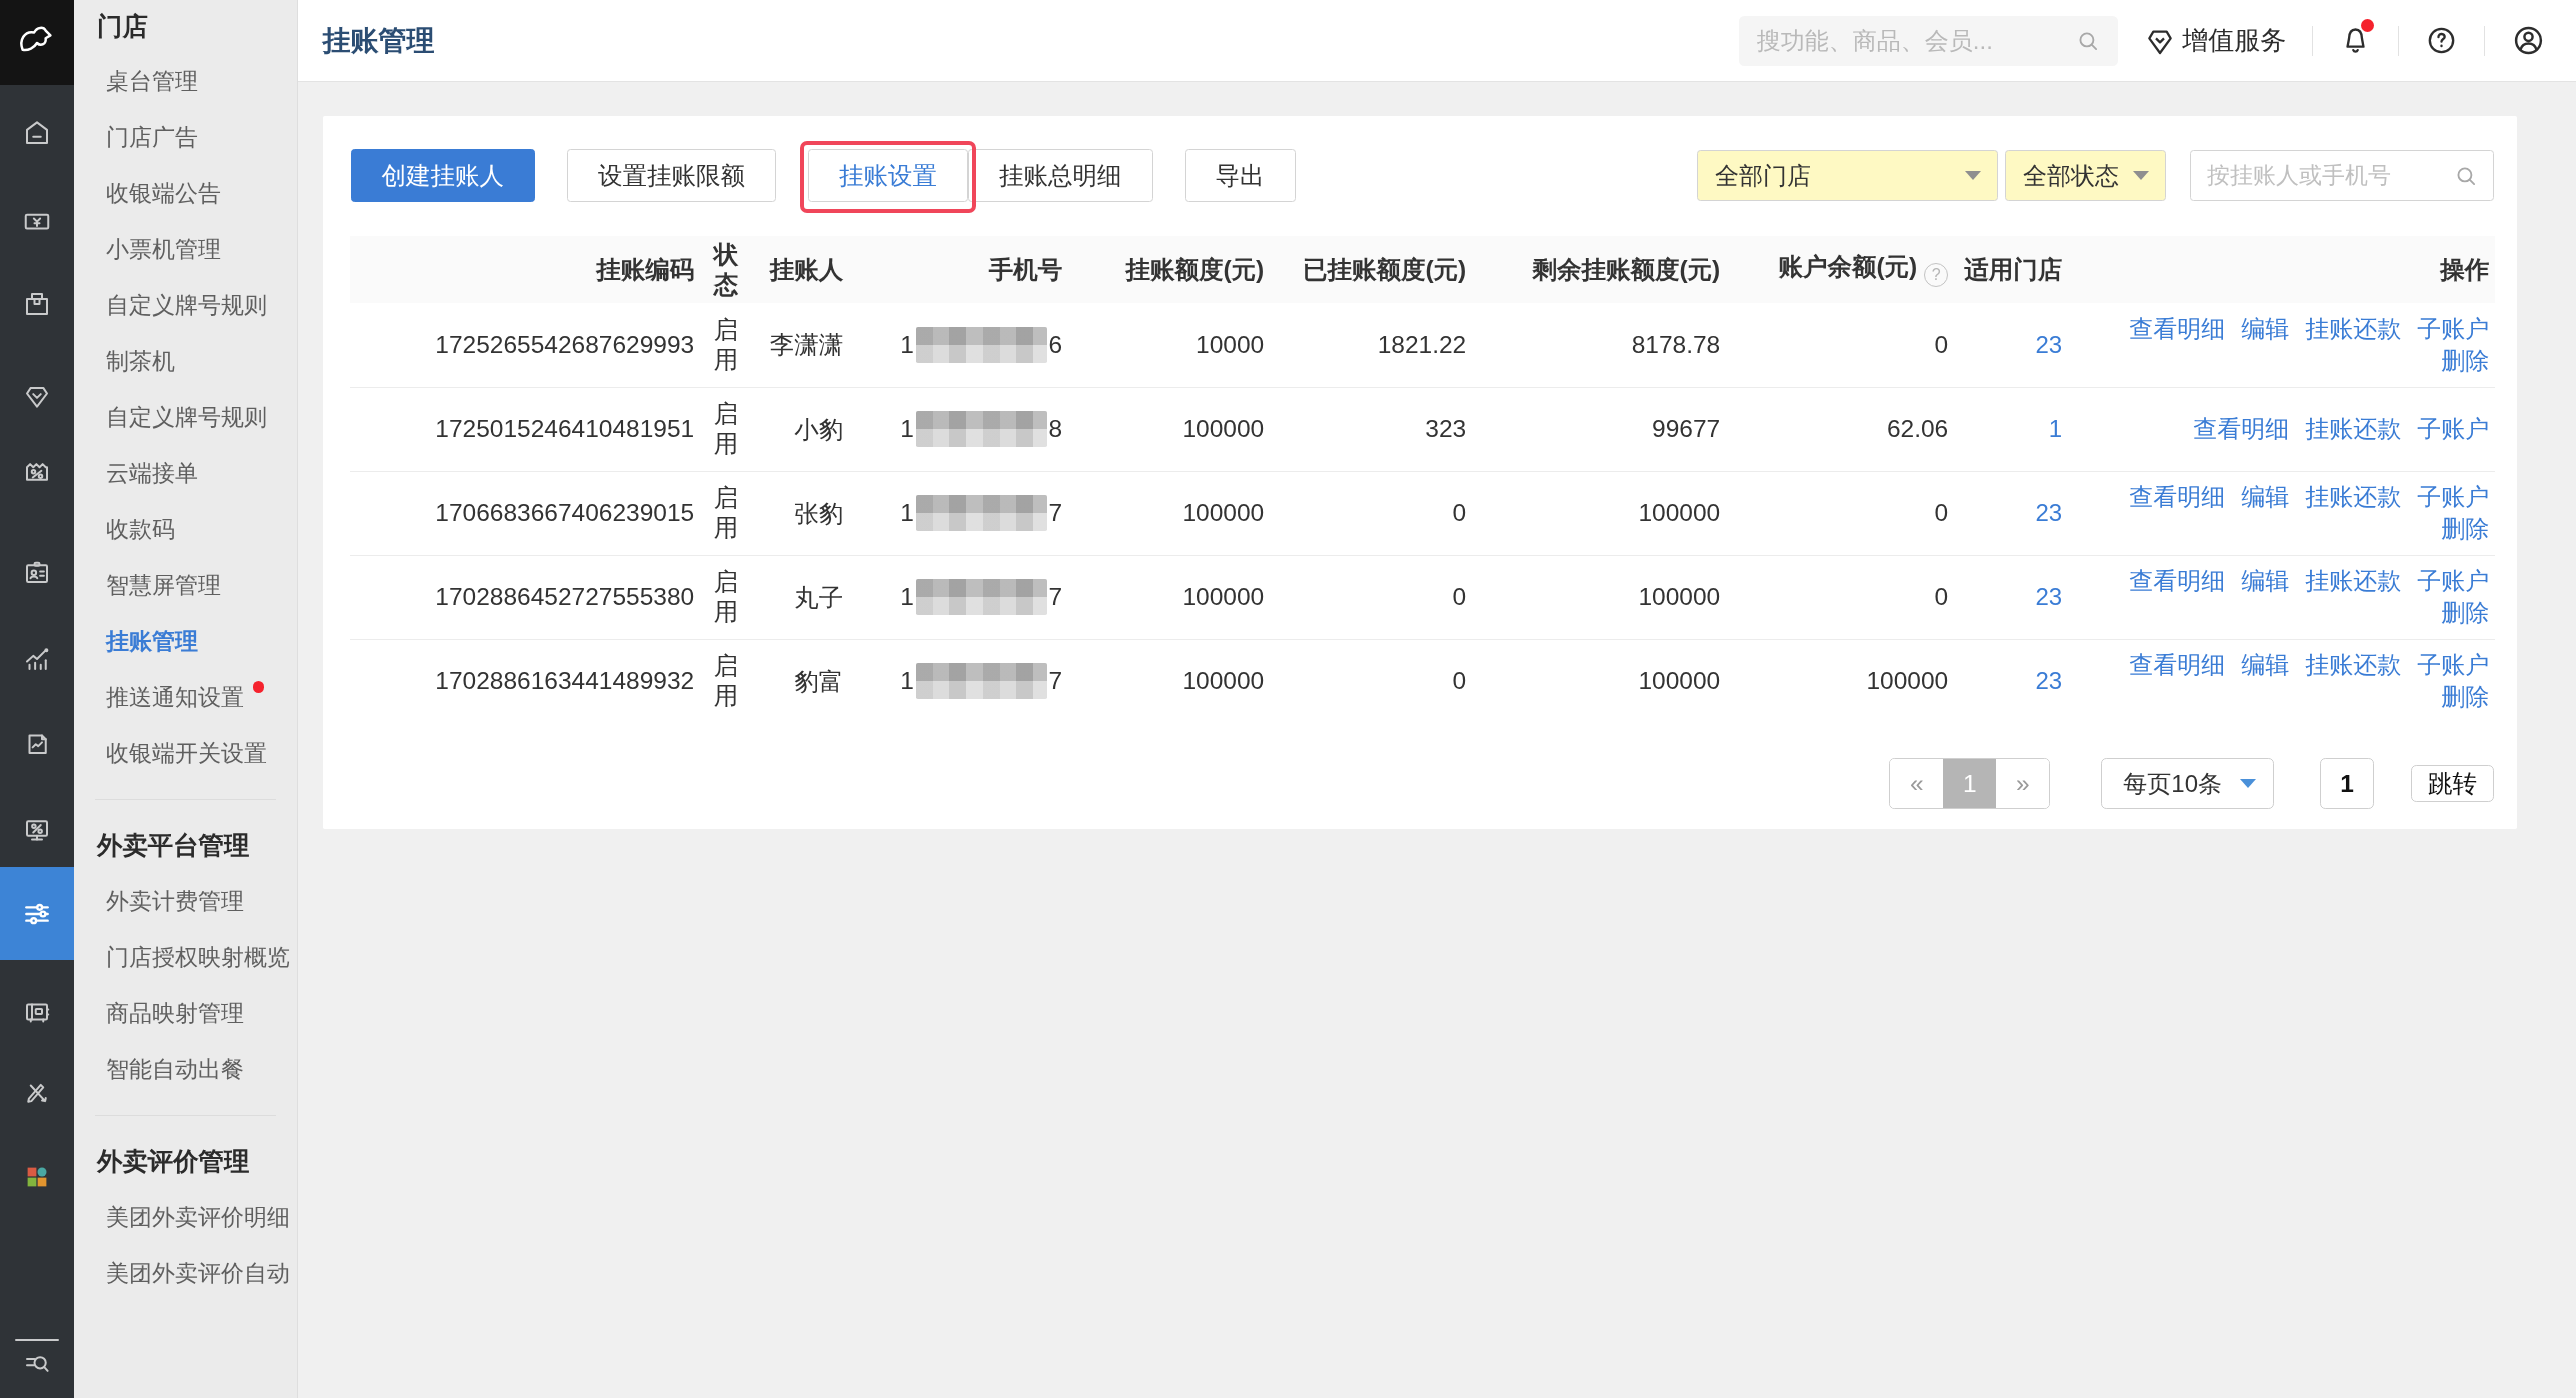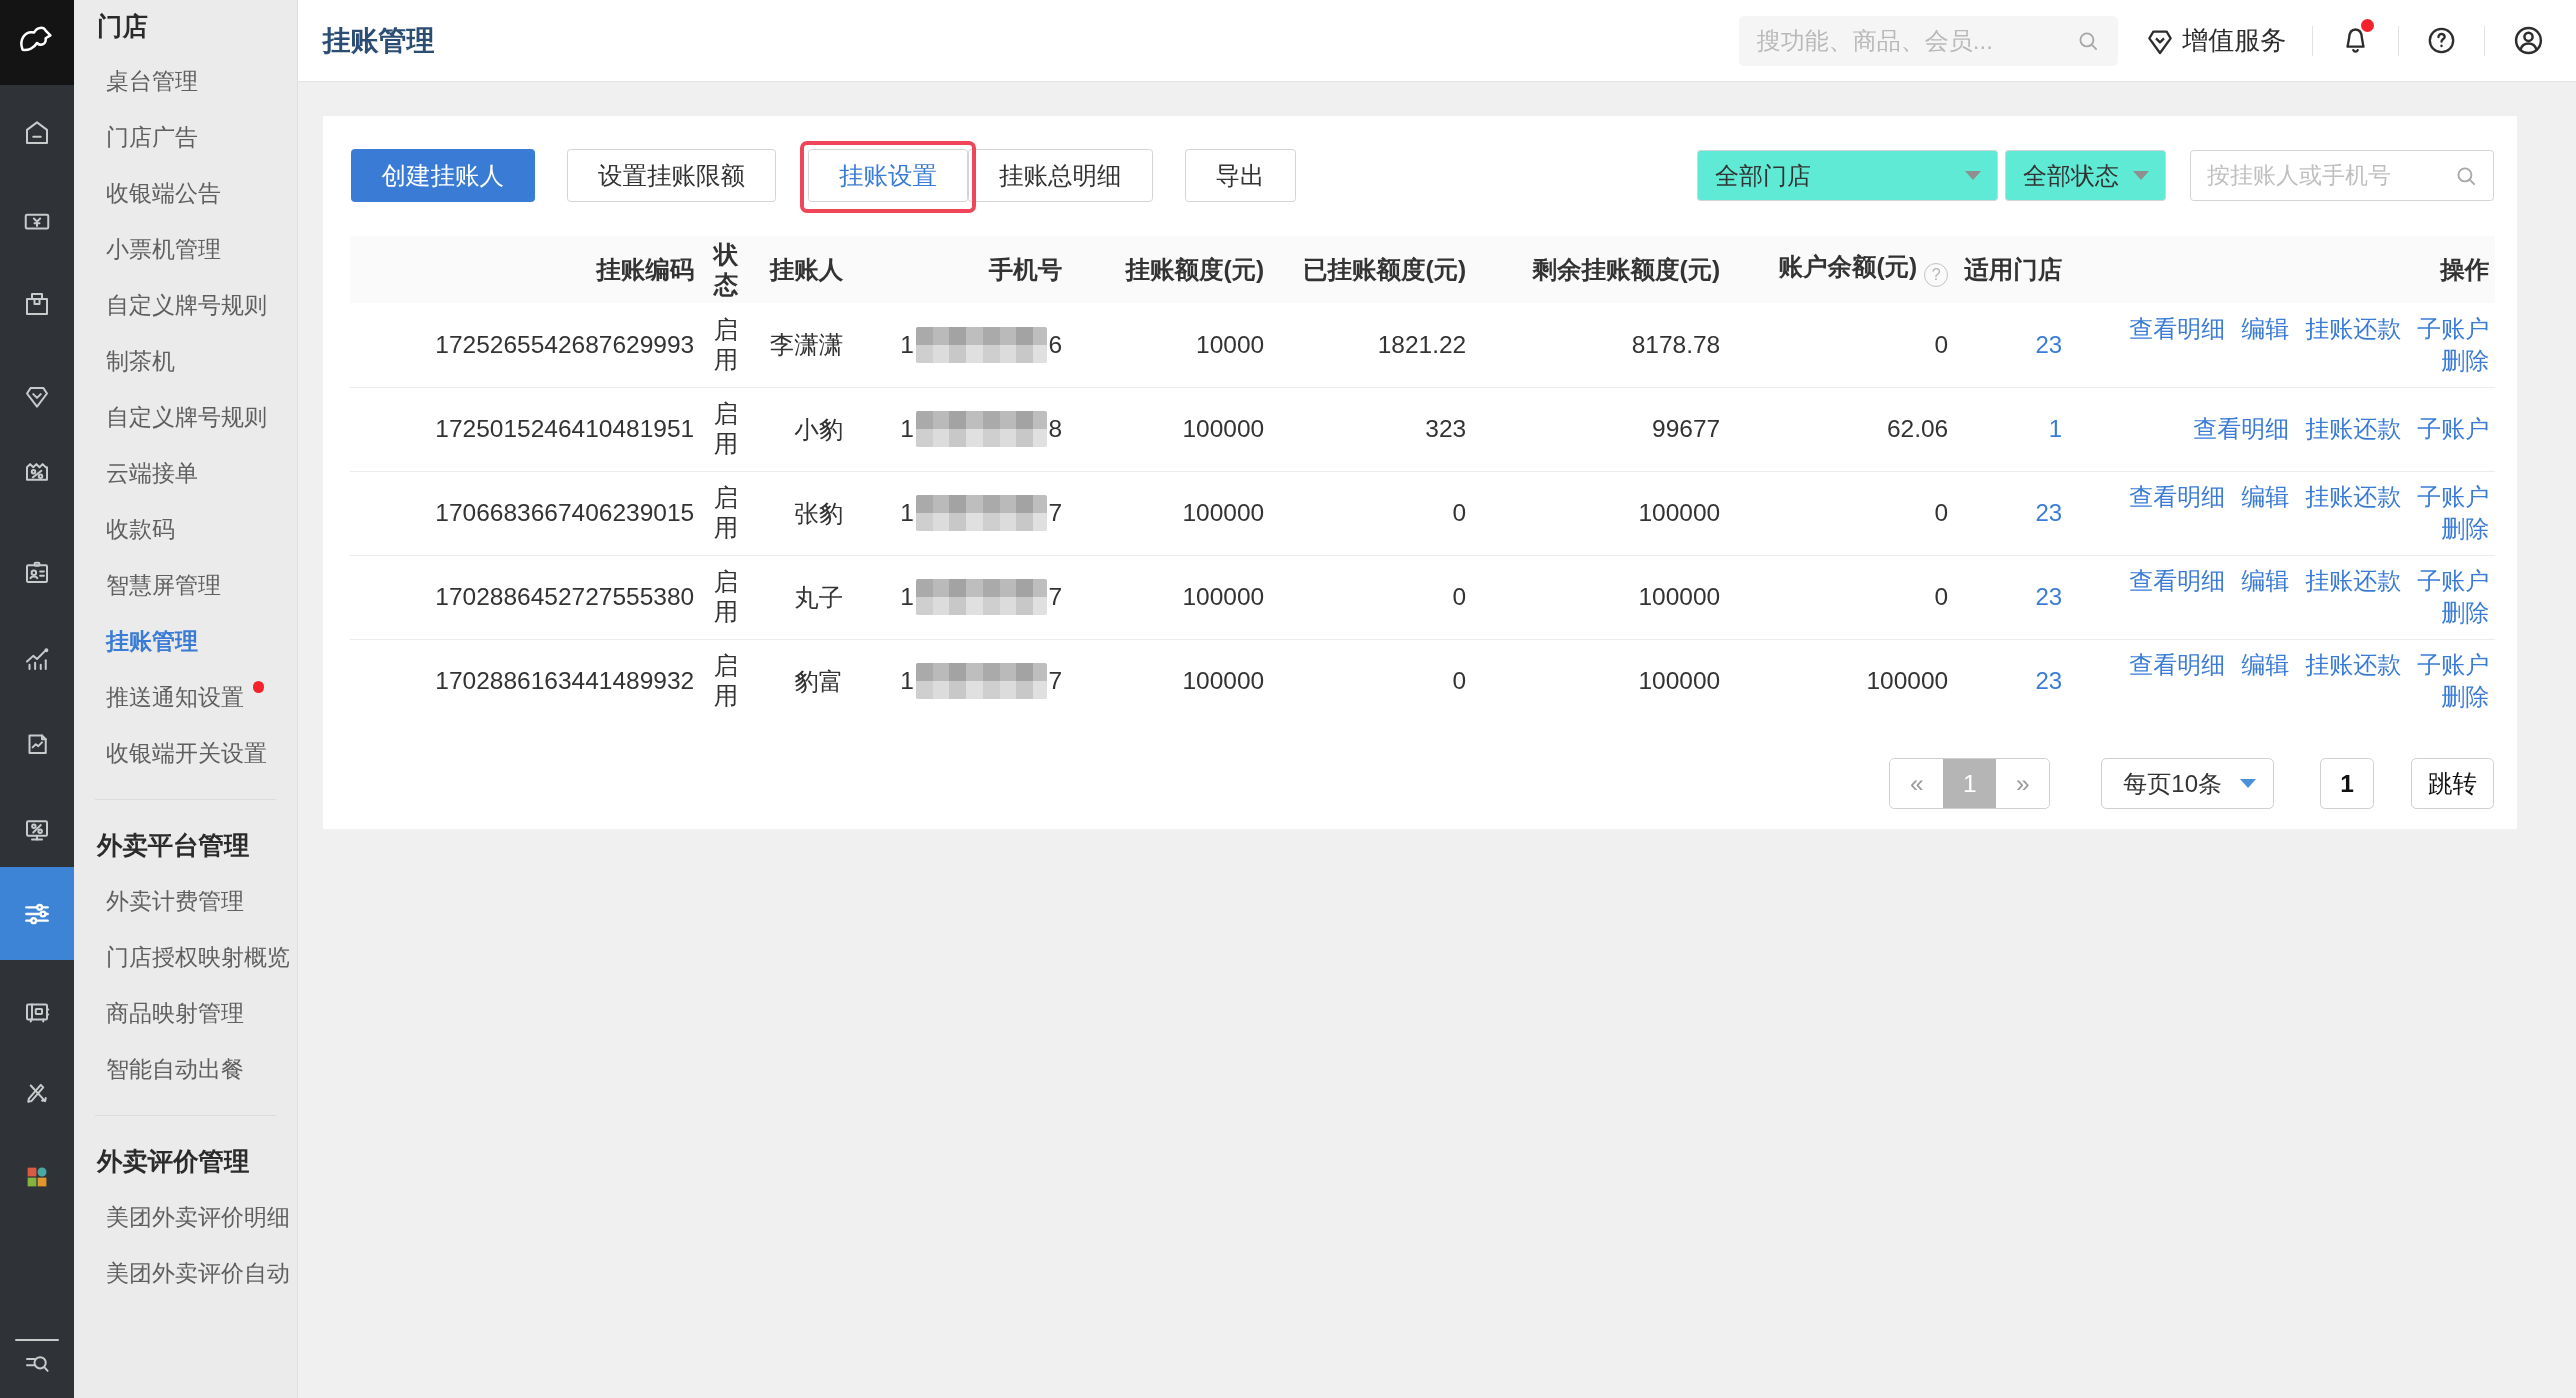--- a/index.html
+++ b/index.html
@@ -49,21 +49,21 @@
   
   .toolbar { display:flex; align-items:center; padding:33px 23px 0 28px; }
   .btn { height:53px; padding:0 30px; font-size:24.5px; border:0.9px solid #d4d4d4; border-radius:3.5px; background:#fff; color:#333;
     cursor:pointer; font-family:inherit; }
   .btn + .btn-gap { width:32px; }
   .btn.primary { background:#3a7cd5; border-color:#3a7cd5; color:#fff; }
   .hl-wrap { position:relative; display:inline-block; }
   .hl-wrap .btn { color:#3a7cd5; position:relative; z-index:1; }
   .hl-box { position:absolute; left:-8px; top:-8px; right:-8px; bottom:-11.4px; border:4.4px solid #f0465a; border-radius:7px; z-index:2; pointer-events:none; }
   .tb-spacer { flex:1; }
-  .filter { height:51px; border:0.9px solid #d4d4d4; border-radius:3.5px; background:#5eead4; display:flex; align-items:center;
+  .filter { height:51px; border:0.9px solid #d4d4d4; border-radius:3.5px; background:#fef9c3; display:flex; align-items:center;
     padding:0 16px 0 17.5px; font-size:24px; color:#333; cursor:pointer;text-align:right; }
   .filter .caret { margin-left:auto; width:0; height:0; border-left:8px solid transparent; border-right:8px solid transparent; border-top:9.6px solid #8f8f8f; }
   .f-store { width:301px; margin-right:7px; }
   .f-status { width:161px; margin-right:24.5px; }
   .f-search { width:304px; height:51px; border:0.9px solid #d4d4d4; border-radius:3.5px; display:flex; align-items:center; padding:0 14px 0 16px; background:#fff; }
   .f-search input { flex:1; min-width:0; border:none; outline:none; font-size:23px; color:#333; font-family:inherit; }
   .f-search input::placeholder { color:#c0c0c0; }
 
   
   table { width:2144px; margin:34px 23px 0 27px; border-collapse:collapse; table-layout:fixed; }
@@ -87,21 +87,21 @@
   
   .pager { display:flex; justify-content:flex-end; align-items:center; margin:35px 23px 0 0; gap:0; }
   .pg-group { display:flex; border:0.9px solid #cfcfcf; border-radius:5.3px; overflow:hidden; height:51px; }
   .pg-cell { width:53px; display:flex; align-items:center; justify-content:center; font-size:24.5px; color:#9a9a9a; background:#fff; cursor:pointer; }
   .pg-cell.cur { background:#b5b5b5; color:#fff; cursor:default; }
   .pg-size { height:51px; border:0.9px solid #cfcfcf; border-radius:5.3px; display:flex; align-items:center; gap:17.5px;
     padding:0 17.5px 0 21px; font-size:24px; color:#333; margin-left:51px; cursor:pointer; background:#fff; }
   .pg-size .caret { width:0; height:0; border-left:8px solid transparent; border-right:8px solid transparent; border-top:9.6px solid #4a90d9; }
   .pg-input { width:54px; height:51px; border:0.9px solid #cfcfcf; border-radius:5.3px; text-align:center; font-size:24.5px; font-weight:700;
     color:#111; margin-left:46px; outline:none; font-family:inherit; }
-  .pg-jump { height:51px; border:0.9px solid #cfcfcf; border-radius:5.3px; background:#fff; padding:0 16px; font-size:24.5px; color:#111;
+  .pg-jump { height:37px; border:0.9px solid #cfcfcf; border-radius:5.3px; background:#fff; padding:0 16px; font-size:24.5px; color:#111;
     margin-left:37px; cursor:pointer; font-family:inherit; }
 </style>
 </head>
 <body>
 
 <div class="page">
 
   <aside class="rail">
     <div class="logo">
       <svg width="46" height="46" viewBox="0 0 48 48" fill="none" stroke="#fff" stroke-width="2.6" stroke-linecap="round" stroke-linejoin="round">

